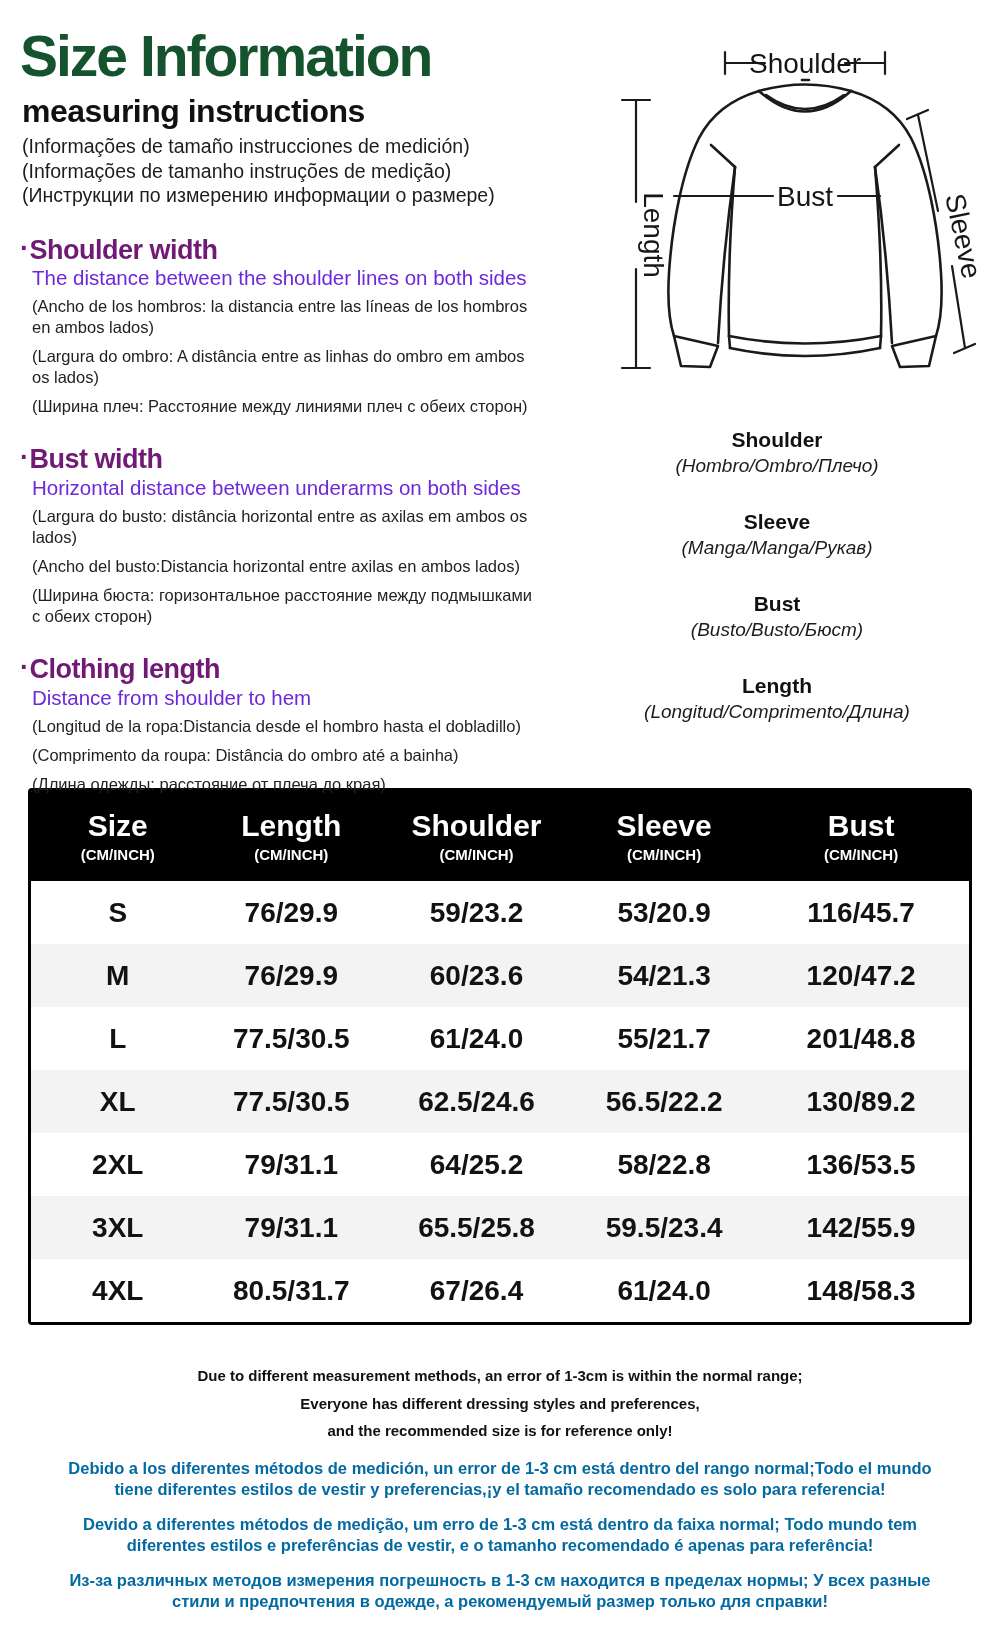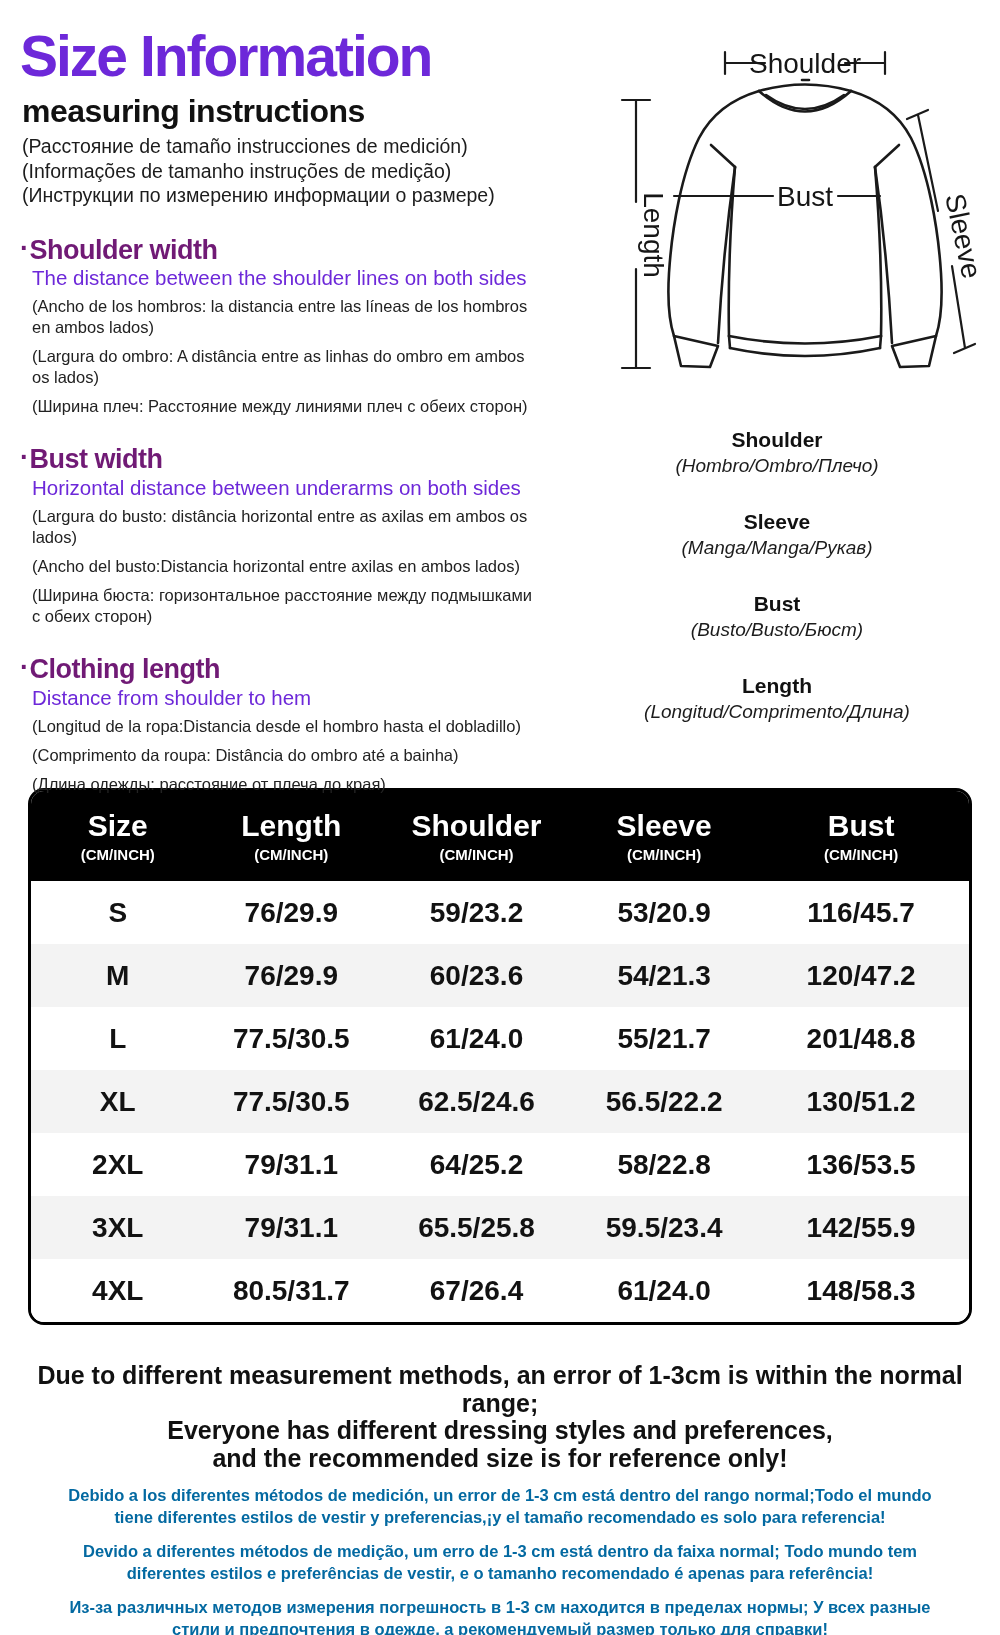--- a/index.html
+++ b/index.html
@@ -5,62 +5,62 @@
   * { margin:0; padding:0; box-sizing:border-box; }
   html,body { background:#fff; }
   body {
     width:1000px; height:1635px; margin:0 auto; position:relative;
     font-family:"Liberation Sans", sans-serif; color:#161616; overflow:hidden;
   }
   .top { position:relative; height:788px; }
   .left-col { position:absolute; left:20px; top:28px; width:548px; }
   .right-col { position:absolute; left:562px; top:18px; width:430px; }
 
-  h1.title { font-size:57px; font-weight:bold; letter-spacing:-2px; line-height:1.0; color:#6d28d9; }
+  h1.title { font-size:57px; font-weight:bold; letter-spacing:-2px; line-height:1.0; color:#14532d; }
   h2.subtitle { font-size:32px; font-weight:bold; letter-spacing:-0.5px; margin:8px 0 4px 2px; color:#111; }
   .trans-block { font-size:19.5px; line-height:24.5px; margin-left:2px; color:#1c1c1c; }
 
   .section { margin-top:26px; }
   .section h3 { font-size:27px; font-weight:bold; color:#701a75; letter-spacing:-0.5px; line-height:1.1; }
   .section h3 .bullet { font-size:27px; vertical-align:2px; margin-right:1px; }
   .section .desc { font-size:20.5px; margin:1px 0 6px 12px; color:#6d28d9; }
   .section .small { font-size:16.5px; line-height:21px; margin:0 0 8px 12px; width:508px; color:#222; }
 
   .garment-svg { display:block; }
   .legend { margin-top:38px; text-align:center; }
   .legend-item { margin-bottom:33px; }
   .legend-item .term { font-size:21px; font-weight:bold; color:#111; }
   .legend-item .term-trans { font-size:19px; margin-top:3px; color:#1c1c1c;font-style:italic; }
 
   .size-table {
-    margin:0 28px; border:3px solid #000; border-radius:16px; overflow:hidden; background:#fff;
+    margin:0 28px; border:3px solid #000; border-radius:4px; overflow:hidden; background:#fff;
   }
   .thead { display:flex; background:#000; color:#fff; height:90px; align-items:center; }
   .thcell { display:flex; flex-direction:column; align-items:center; justify-content:center; gap:3px; }
   .thcell .col-label { font-size:30px; font-weight:bold; }
   .thcell .col-unit { font-size:15px; font-weight:bold; }
   .trow { display:flex; height:63px; align-items:center; background:#fff; }
   .trow.alt { background:#f3f3f3; }
   .tcell { font-size:28px; font-weight:bold; text-align:center; color:#121212; }
   .c0 { width:18.5%; } .c1 { width:18.5%; } .c2 { width:21%; } .c3 { width:19%; } .c4 { width:23%; }
 
   .footer { margin-top:37px; text-align:center; }
-  .note-en { font-size:25px; font-weight:bold; line-height:27.5px; color:#111; }
+  .note-en { font-size:15px; font-weight:bold; line-height:27.5px; color:#111; }
   .note { font-size:16.5px; line-height:21.5px; max-width:885px; margin:13px auto 0; color:#0369a1;font-weight:bold; }
 </style>
 </head>
 <body>
 
 <div class="top">
 
   <div class="left-col">
     <h1 class="title">Size Information</h1>
     <h2 class="subtitle">measuring instructions</h2>
     <div class="trans-block">
-      <div>(Расстояние de tamaño instrucciones de medición)</div>
+      <div>(Informações de tamaño instrucciones de medición)</div>
       <div>(Informações de tamanho instruções de medição)</div>
       <div>(Инструкции по измерению информации о размере)</div>
     </div>
 
     <div class="section">
       <h3><span class="bullet">·</span><span>Shoulder width</span></h3>
       <p class="desc">The distance between the shoulder lines on both sides</p>
       <p class="small">(Ancho de los hombros: la distancia entre las líneas de los hombros en ambos lados)</p>
       <p class="small">(Largura do ombro: A distância entre as linhas do ombro em ambos os lados)</p>
       <p class="small">(Ширина плеч: Расстояние между линиями плеч с обеих сторон)</p>
@@ -205,21 +205,21 @@
         <div class="tcell c1">77.5/30.5</div>
         <div class="tcell c2">61/24.0</div>
         <div class="tcell c3">55/21.7</div>
         <div class="tcell c4">201/48.8</div>
       </div>
       <div class="trow alt">
         <div class="tcell c0">XL</div>
         <div class="tcell c1">77.5/30.5</div>
         <div class="tcell c2">62.5/24.6</div>
         <div class="tcell c3">56.5/22.2</div>
-        <div class="tcell c4">130/51.2</div>
+        <div class="tcell c4">130/89.2</div>
       </div>
       <div class="trow">
         <div class="tcell c0">2XL</div>
         <div class="tcell c1">79/31.1</div>
         <div class="tcell c2">64/25.2</div>
         <div class="tcell c3">58/22.8</div>
         <div class="tcell c4">136/53.5</div>
       </div>
       <div class="trow alt">
         <div class="tcell c0">3XL</div>

